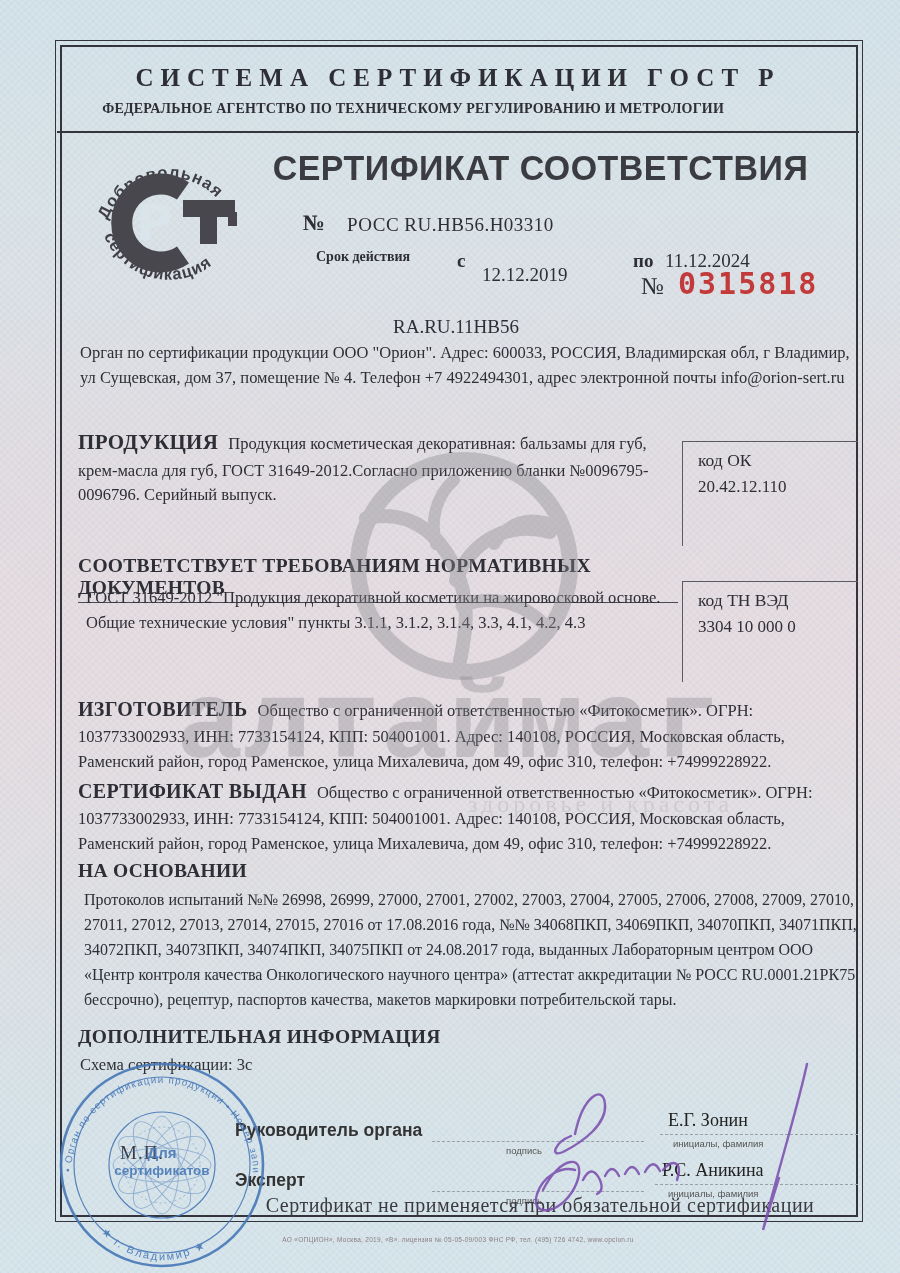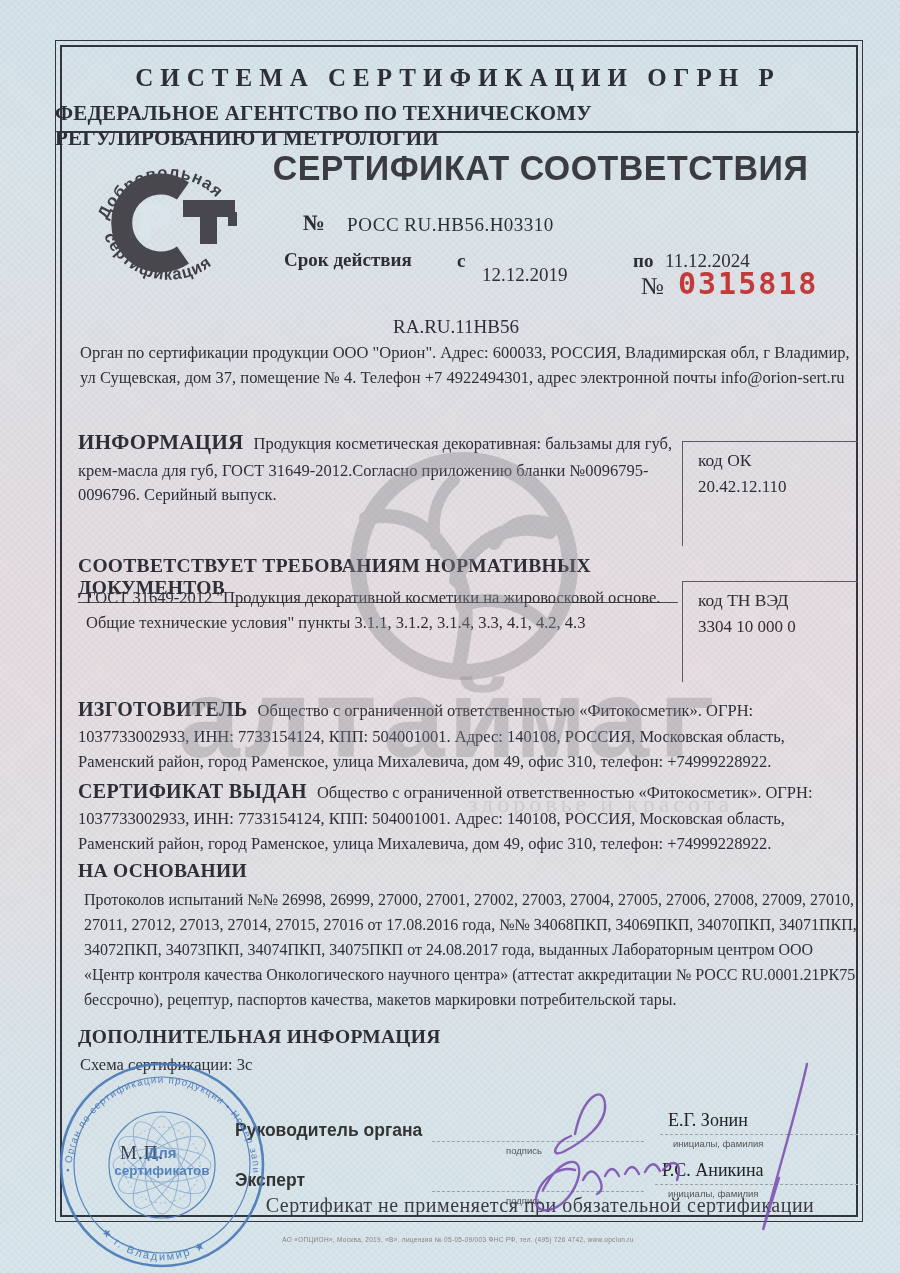--- a/index.html
+++ b/index.html
@@ -14,27 +14,27 @@
     background:
       repeating-linear-gradient(45deg, rgba(120,150,175,0.045) 0 2px, rgba(255,255,255,0) 2px 5px),
       repeating-linear-gradient(-45deg, rgba(120,150,175,0.045) 0 2px, rgba(255,255,255,0) 2px 5px),
       linear-gradient(180deg,#d5e3ea 0%,#dbe4e8 16%,#e3dee2 36%,#e7dde1 52%,#e2e0e3 68%,#d9e4e9 86%,#d8e6ec 100%);
     font-family:"Liberation Serif", serif;color:var(--ink);
   }
   .frame{position:absolute;left:55px;top:40px;width:806px;height:1180px;border:1.5px solid #34343c;}
   .frame-inner{position:absolute;left:4px;top:4px;right:4px;bottom:4px;border:2.5px solid #34343c;}
   .abs{position:absolute;}
   .system-title{left:55px;top:64px;width:806px;text-align:center;font-weight:bold;font-size:25px;letter-spacing:7px;}
-  .agency-title{left:55px;top:101px;width:669px;text-align:left;font-weight:bold;font-size:21px;letter-spacing:0.2px;}
+  .agency-title{left:55px;top:101px;width:669px;text-align:right;font-weight:bold;font-size:14px;letter-spacing:0.2px;}
   .header-rule{left:57px;top:131px;width:802px;height:2px;background:#34343c;}
   .doc-title{left:235px;top:148px;width:630px;text-align:center;font-family:"Liberation Sans",sans-serif;
     font-weight:bold;font-size:35px;letter-spacing:0.5px;color:#3b3b42;transform:scaleX(0.97);transform-origin:left;}
   .num-label{left:303px;top:210px;font-size:22px;font-weight:bold;}
   .num-value{left:347px;top:214px;font-size:19px;letter-spacing:0.5px;}
-  .validity-label{left:284px;top:249px;font-size:19px;font-weight:bold;}
+  .validity-label{left:316px;top:249px;font-size:14px;font-weight:bold;}
   .validity-from-label{left:457px;top:250px;font-size:19px;font-weight:bold;}
   .validity-from{left:482px;top:264px;font-size:19px;}
   .validity-to-label{left:633px;top:250px;font-size:19px;font-weight:bold;}
   .validity-to{left:665px;top:250px;font-size:19px;}
   .form-num-label{left:641px;top:273px;font-size:24px;}
   .form-num{left:678px;top:266px;font-family:"DejaVu Sans Mono",monospace;font-weight:bold;font-size:30px;
     letter-spacing:2px;color:var(--form-number-red);}
   .sec-head{font-weight:bold;font-size:19.5px;letter-spacing:0.3px;}
   .org-head{left:78px;top:314px;}
   .org-code{left:393px;top:316px;font-size:19px;}
@@ -86,21 +86,21 @@
 </style>
 </head>
 <body>
 
 <div class="page">
 
   <div class="frame">
     <div class="frame-inner"></div>
   </div>
 
-  <div class="abs system-title">СИСТЕМА СЕРТИФИКАЦИИ ОГРН Р</div>
+  <div class="abs system-title">СИСТЕМА СЕРТИФИКАЦИИ ГОСТ Р</div>
   <div class="abs agency-title">ФЕДЕРАЛЬНОЕ АГЕНТСТВО ПО ТЕХНИЧЕСКОМУ РЕГУЛИРОВАНИЮ И МЕТРОЛОГИИ</div>
   <div class="abs header-rule"></div>
   <div class="abs doc-title">СЕРТИФИКАТ СООТВЕТСТВИЯ</div>
 
   <svg class="abs rst-logo" width="178" height="165" viewBox="0 0 178 165">
     <defs>
       <path id="arcTop" d="M 26,86 A 66,66 0 0 1 152,86" fill="none"></path>
       <path id="arcBot" d="M 22,92 A 70,70 0 0 0 156,92" fill="none"></path>
     </defs>
     <text font-family="Liberation Sans, sans-serif" font-size="16.5" font-weight="bold" fill="#3f3f45" letter-spacing="1">
@@ -122,21 +122,21 @@
   <div class="abs validity-from-label">с</div>
   <div class="abs validity-from">12.12.2019</div>
   <div class="abs validity-to-label">по</div>
   <div class="abs validity-to">11.12.2024</div>
   <div class="abs form-num-label">№</div>
   <div class="abs form-num">0315818</div>
 
   <div class="abs org-code">RA.RU.11НВ56</div>
   <div class="abs org-text">Орган по сертификации продукции ООО "Орион". Адрес: 600033, РОССИЯ, Владимирская обл, г Владимир, ул Сущевская, дом 37, помещение № 4. Телефон +7 4922494301, адрес электронной почты info@orion-sert.ru</div>
 
-  <p class="abs product-block" style="margin:0"><span class="inline-head">ИНФОРМАЦИЯ</span><span>Продукция косметическая декоративная: бальзамы для губ, крем-масла для губ, ГОСТ 31649-2012.Согласно приложению бланки №0096795-0096796. Серийный выпуск.</span></p>
+  <p class="abs product-block" style="margin:0"><span class="inline-head">ПРОДУКЦИЯ</span><span>Продукция косметическая декоративная: бальзамы для губ, крем-масла для губ, ГОСТ 31649-2012.Согласно приложению бланки №0096795-0096796. Серийный выпуск.</span></p>
   <div class="abs code-box ok-box">
     <div class="code-label">код ОК</div>
     <div class="code-value">20.42.12.110</div>
   </div>
 
   <div class="abs sec-head conf-head">СООТВЕТСТВУЕТ ТРЕБОВАНИЯМ НОРМАТИВНЫХ ДОКУМЕНТОВ</div>
   <div class="abs conf-text">ГОСТ 31649-2012 "Продукция декоративной косметики на жировосковой основе. Общие технические условия" пункты 3.1.1, 3.1.2, 3.1.4, 3.3, 4.1, 4.2, 4.3</div>
   <div class="abs code-box tnved-box">
     <div class="code-label">код ТН ВЭД</div>
     <div class="code-value">3304 10 000 0</div>

